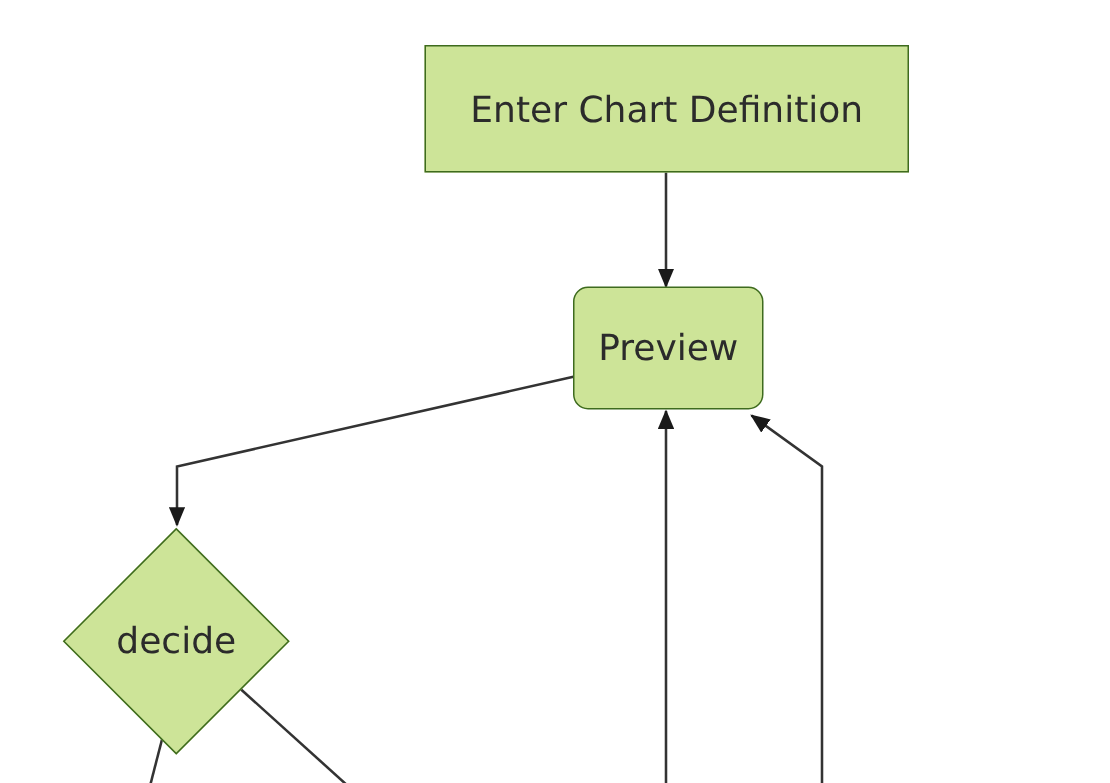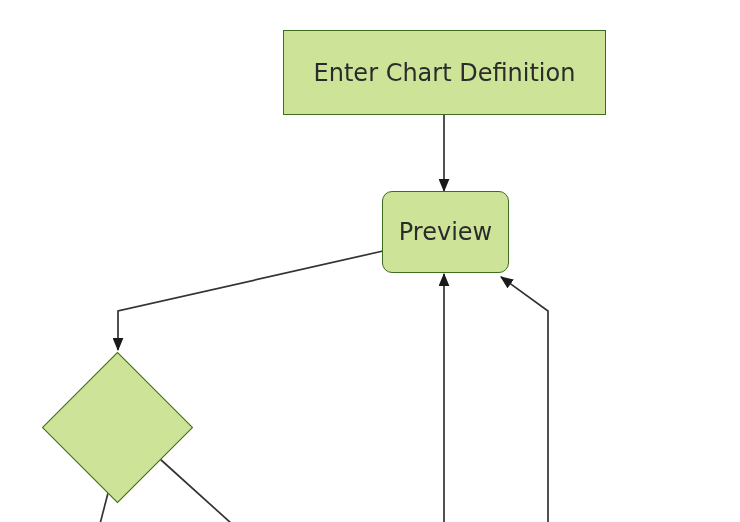--- a/index.html
+++ b/index.html
@@ -94,14 +94,17 @@
 
   <div class="node rect" style="left:283px; top:30px; width:323px; height:85px;">
     <span>Enter Chart Definition</span>
   </div>
 
   <div class="node rounded" style="left:382px; top:191px; width:127px; height:82px;">
     <span>Preview</span>
   </div>
 
   <div class="diamond-shape"></div>
+  <div class="diamond-label-box">
+    <span>decide</span>
+  </div>
 
 </div>
 
 </body></html>

